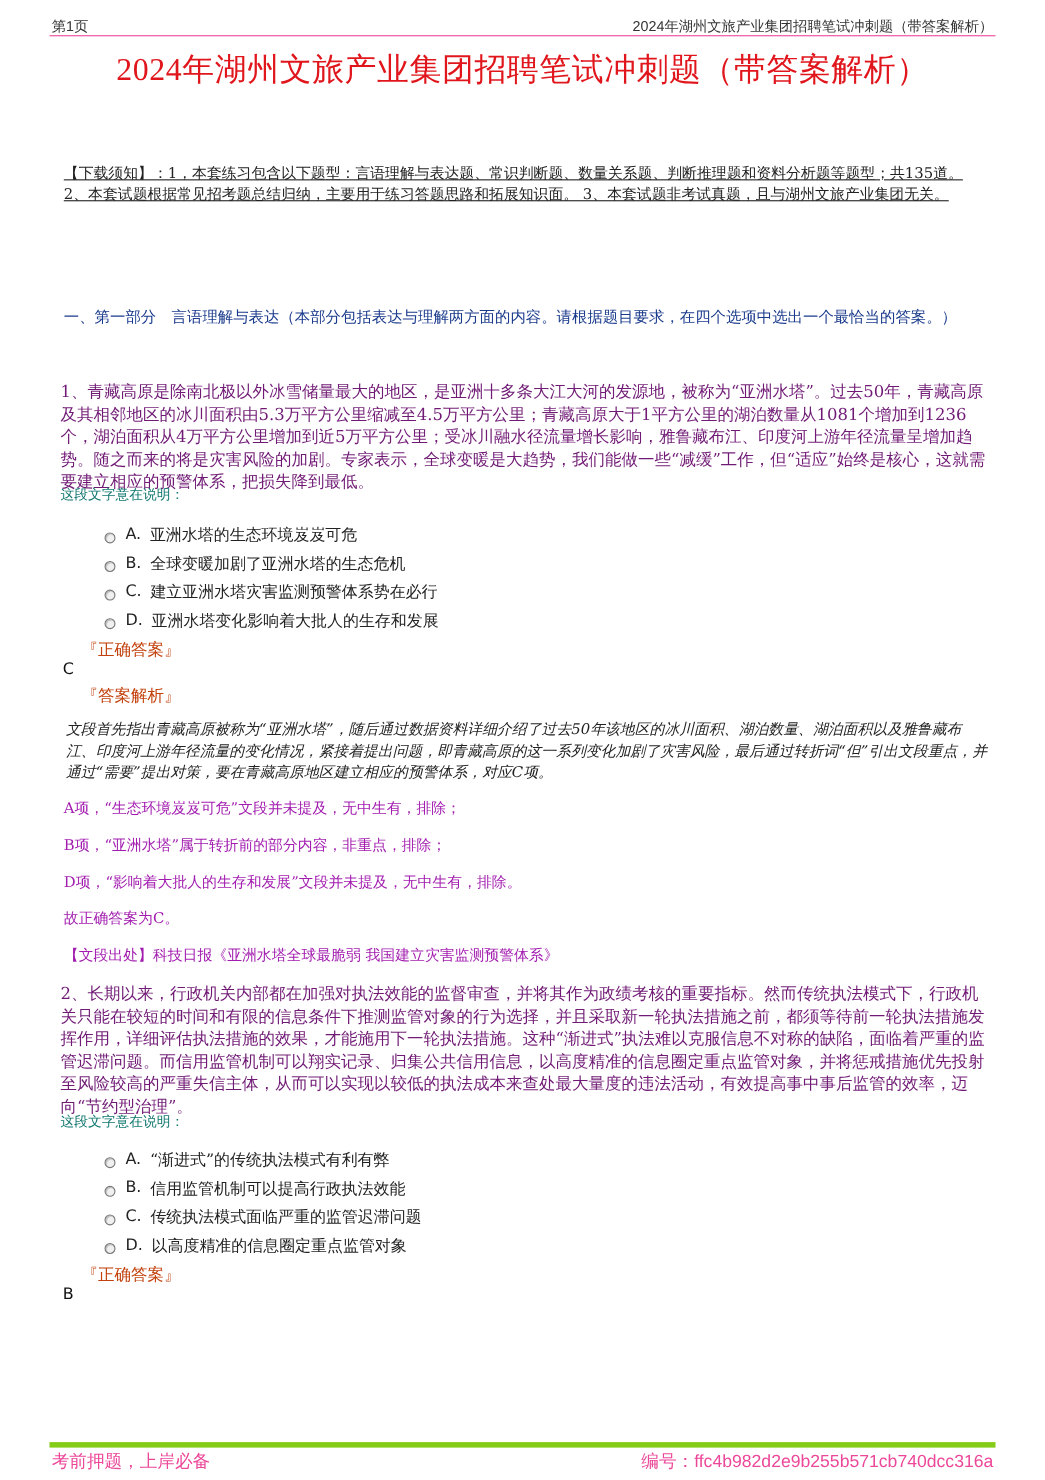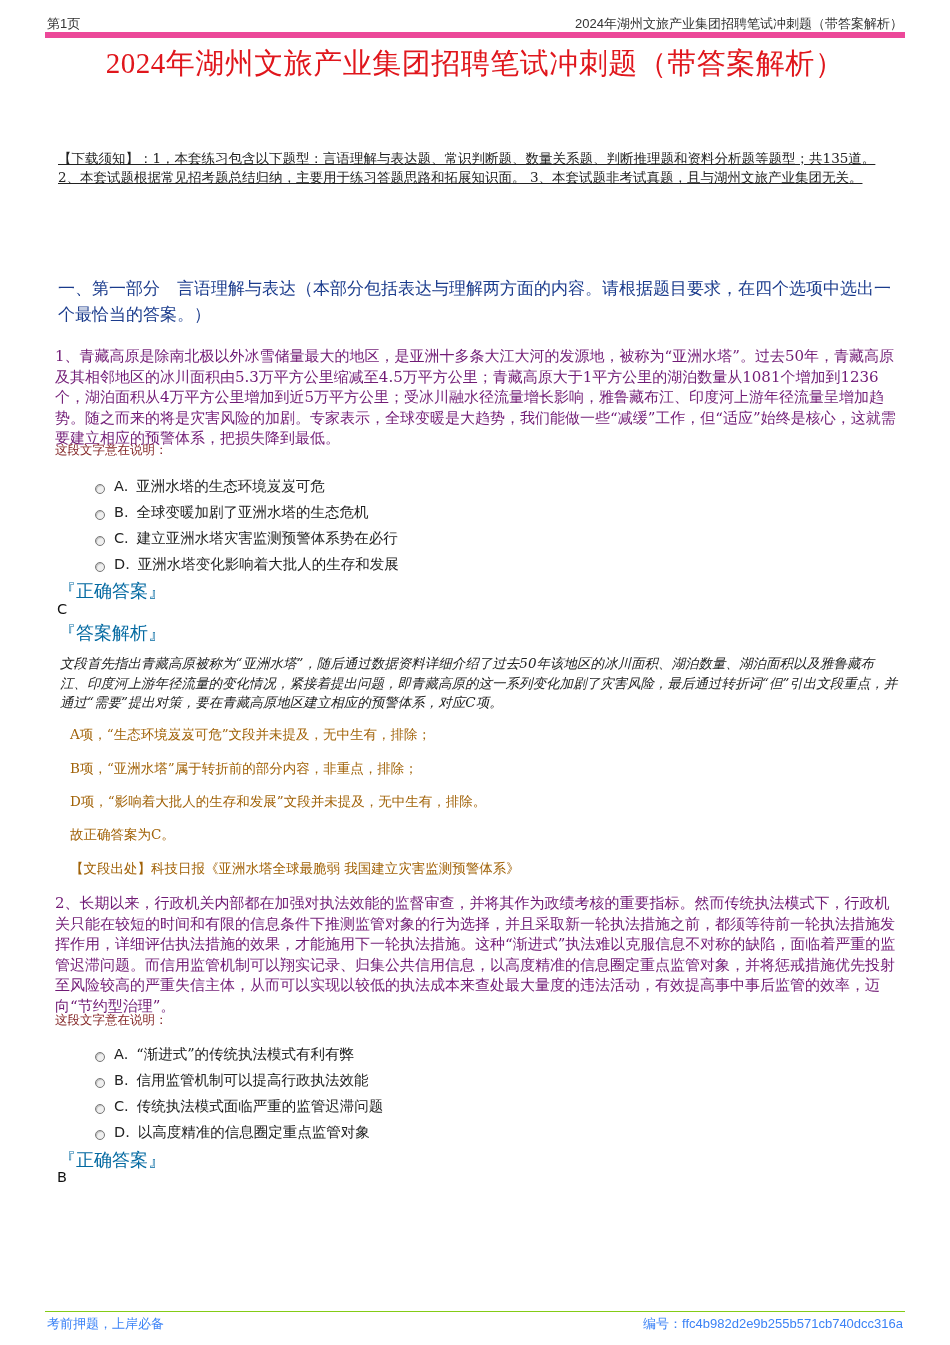--- a/index.html
+++ b/index.html
@@ -2,77 +2,77 @@
 <html><head>
   <meta charset="utf-8">
   <style>
     html, body { margin: 0; padding: 0; background: #ffffff; }
     body {
       width: 950px; height: 1345px; position: relative; overflow: hidden;
       font-family: "DejaVu Serif", "Liberation Serif", serif; color: #222;
     }
     .page-header {
       position: absolute; left: 45px; right: 45px; top: 14px; height: 18px;
-      border-bottom: 6px solid #ec4899;
+      border-bottom: 1px solid #ec4899;
       font-family: "Liberation Sans", "DejaVu Sans", sans-serif; font-size: 13px; color: #333;
     }
     .page-header .left { position: absolute; left: 2px; top: 1px; }
     .page-header .right { position: absolute; right: 2px; top: 1px; }
     .doc-title {
       position: absolute; left: 0; right: 0; top: 44px; text-align: center;
       font-family: "Liberation Serif", "DejaVu Serif", serif;
       font-size: 29px; color: #e0161c; letter-spacing: 0.5px;
     }
     .notice {
       position: absolute; left: 58px; width: 842px; top: 149px;
       font-size: 13.5px; line-height: 19px; color: #222; text-decoration: underline;
     }
     .section-heading {
       position: absolute; left: 58px; width: 842px; top: 276px;
-      font-size: 17px; line-height: 26px; color: #1a3b8c; font-family: Liberation Serif, serif;
+      font-size: 14px; line-height: 26px; color: #1a3b8c;
     }
     .question {
       position: absolute; left: 55px; width: 845px;
       font-size: 15px; line-height: 20.5px; color: #701a75;
     }
     .prompt {
       position: absolute; left: 55px;
-      font-size: 12.5px; color: #7f1d1d;
+      font-size: 12.5px; color: #0f766e;
     }
     .options { position: absolute; left: 95px; }
     .option {
       display: flex; align-items: center; height: 26px;
       font-size: 14.5px; color: #222;
     }
     .radio {
       width: 8px; height: 8px; border-radius: 50%;
       border: 1px solid #777; background: #f0f0f0; margin-right: 9px; margin-top: 5px;
       box-shadow: inset 1px 1px 1px #bbb;
     }
     .opt-letter { font-family: "DejaVu Sans", sans-serif; margin-right: 8px; }
     .label-block {
-      position: absolute; left: 58px;
-      font-size: 18px; line-height: 19px; color: #0369a1;
+      position: absolute; left: 74px;
+      font-size: 15px; line-height: 19px; color: #c2410c;
     }
     .answer-letter {
       position: absolute; left: 57px;
       font-family: "DejaVu Sans", sans-serif; font-size: 14.5px; color: #111;
     }
     .analysis {
       position: absolute; left: 60px; width: 840px;
       font-size: 13.5px; line-height: 19.5px; color: #222; font-style: italic;
     }
     .analysis-line {
       position: absolute; left: 58px;
-      font-size: 13.5px; color: #a16207; margin-left: 12px;
+      font-size: 13.5px; color: #a21caf;
     }
     .page-footer {
       position: absolute; left: 45px; right: 45px; top: 1311px; height: 22px;
-      border-top: 1px solid #84cc16;
-      font-family: "Liberation Sans", "DejaVu Sans", sans-serif; font-size: 13px; color: #3b82f6;
+      border-top: 5px solid #84cc16;
+      font-family: "Liberation Sans", "DejaVu Sans", sans-serif; font-size: 16px; color: #ec4899;
     }
     .page-footer .left { position: absolute; left: 2px; top: 3px; }
     .page-footer .right { position: absolute; right: 2px; top: 3px; }
   </style>
 </head>
 <body>
 
 <div class="page-header">
   <span class="left">第1页</span>
   <span class="right">2024年湖州文旅产业集团招聘笔试冲刺题（带答案解析）</span>

